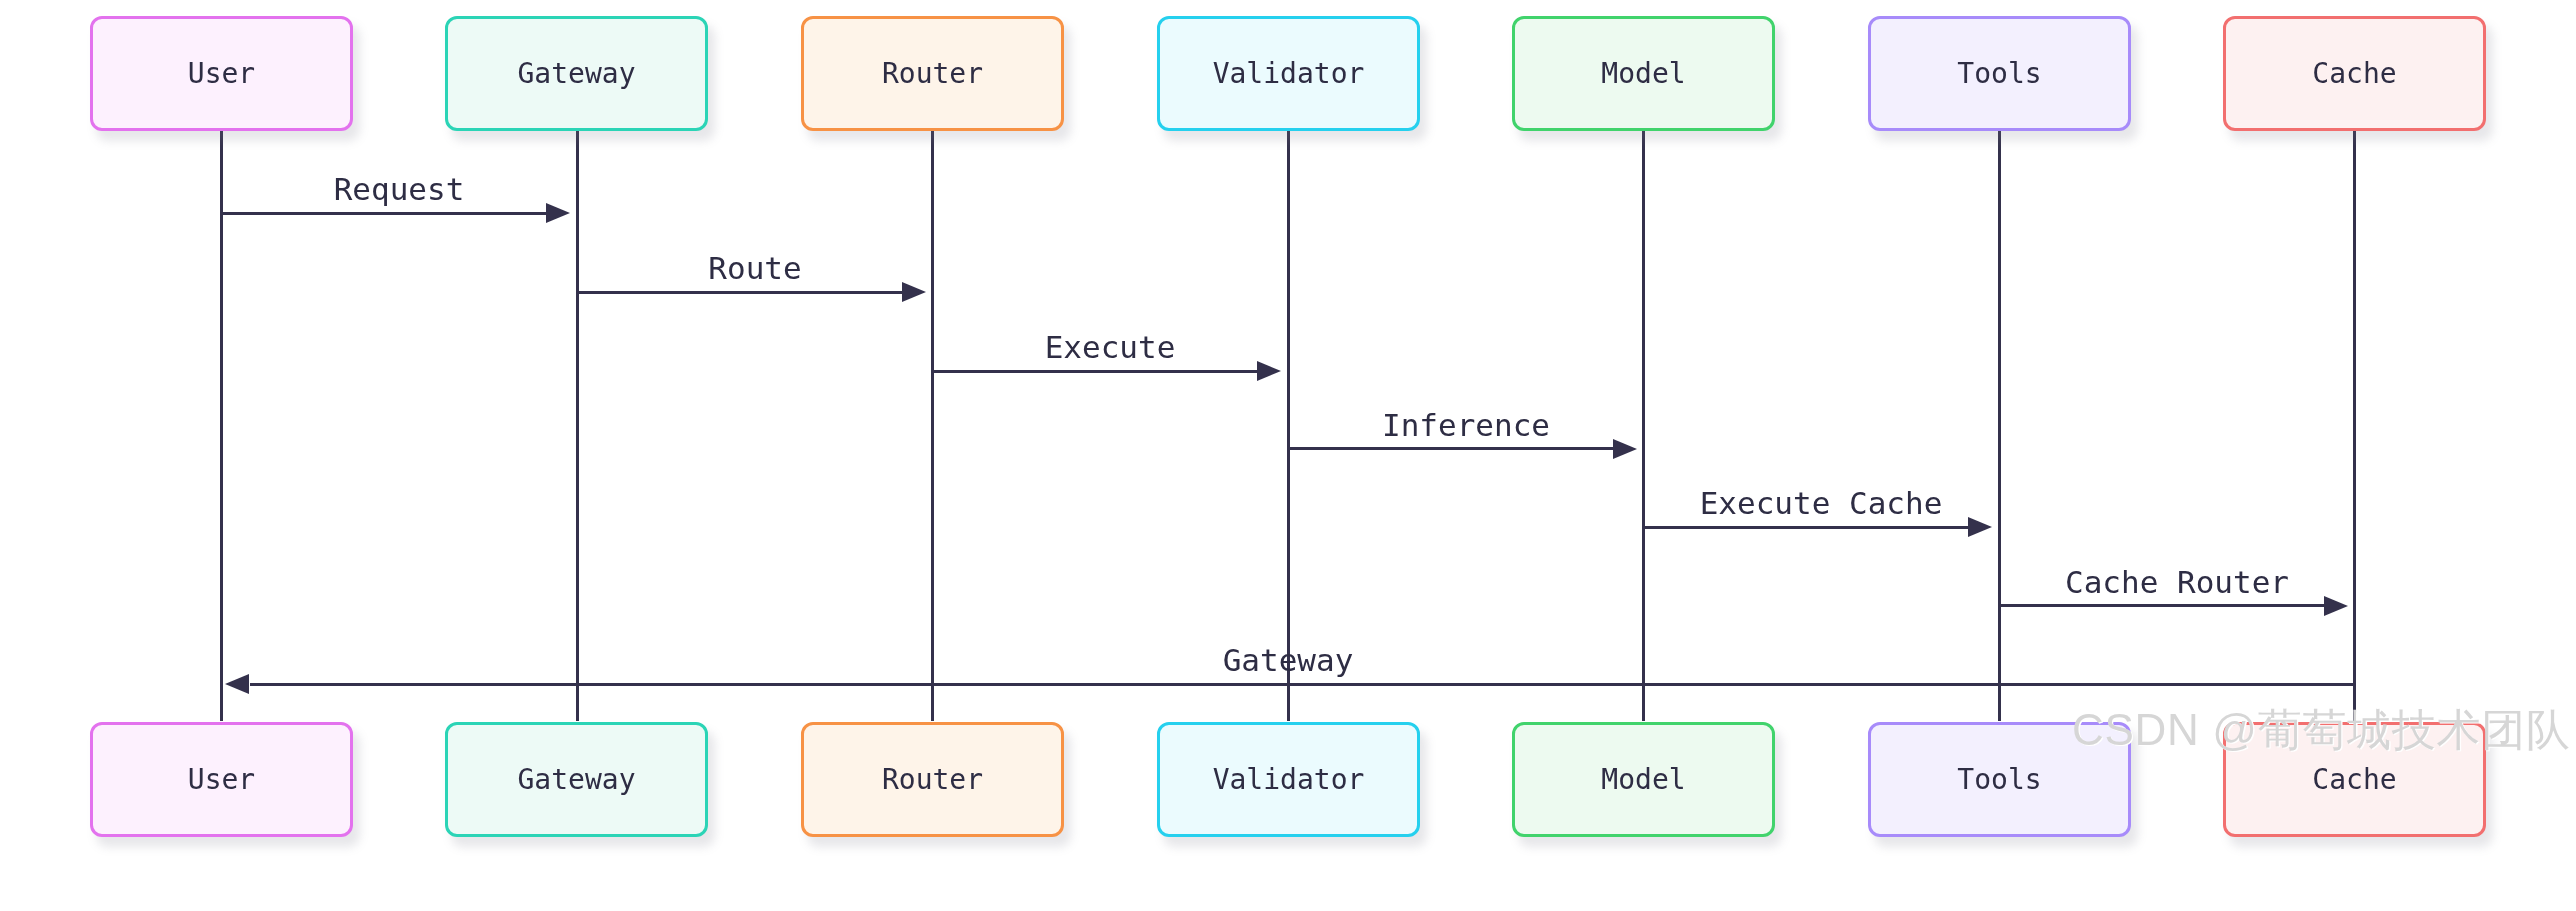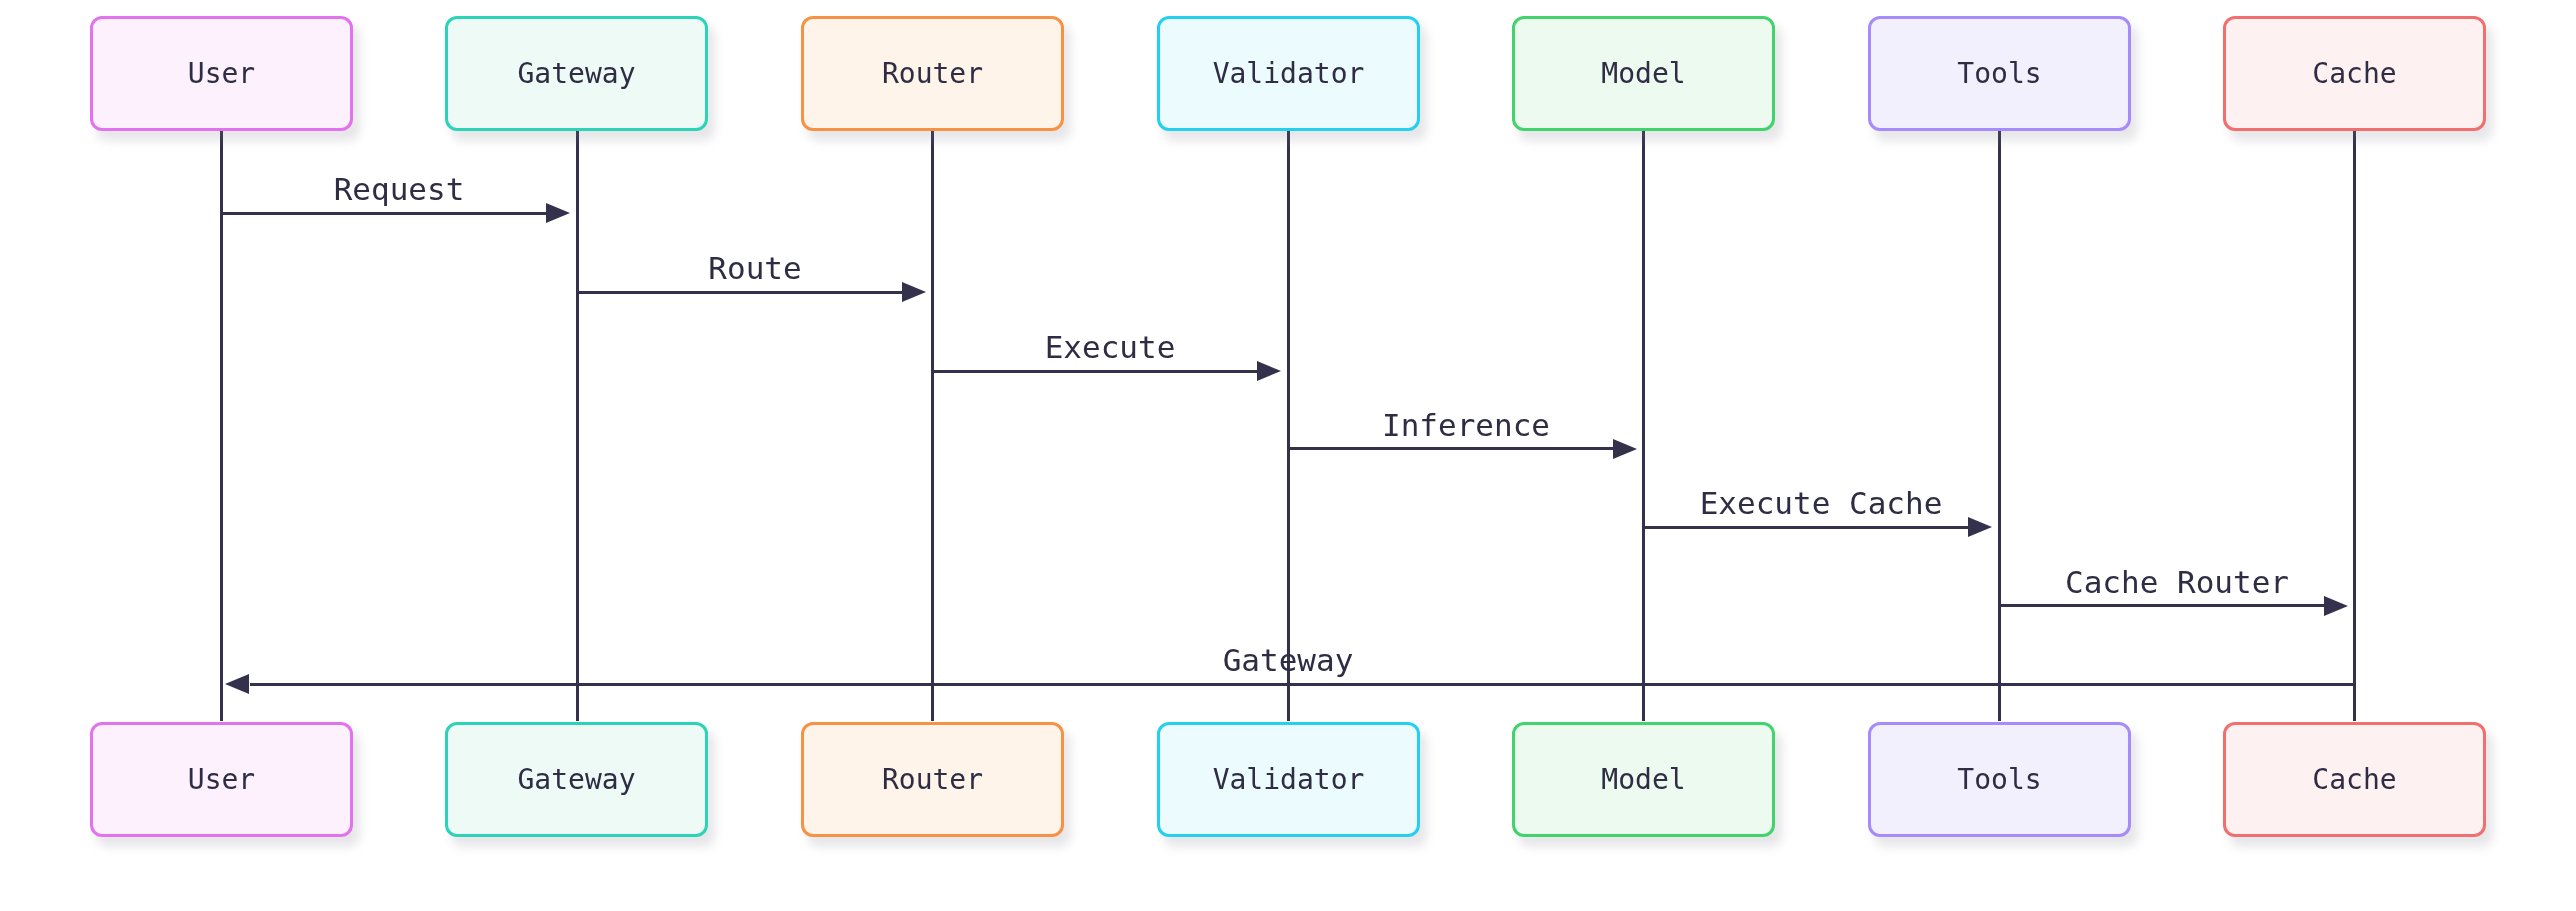--- a/index.html
+++ b/index.html
@@ -112,15 +112,16 @@
   <div class="arrow-head right" style="left:1968px;top:517px"></div>
 
   <div class="msg-label" style="left:2177px;top:566px">Cache Router</div>
   <div class="msg-line" style="left:1999px;top:604px;width:326px"></div>
   <div class="arrow-head right" style="left:2324px;top:596px"></div>
 
   <div class="msg-label" style="left:1288px;top:644px">Gateway</div>
   <div class="msg-line" style="left:250px;top:683px;width:2105px"></div>
   <div class="arrow-head left" style="left:225px;top:674px"></div>
 
+  <div class="watermark">CSDN @葡萄城技术团队</div>
 
 </div>
 
 
 </body></html>

